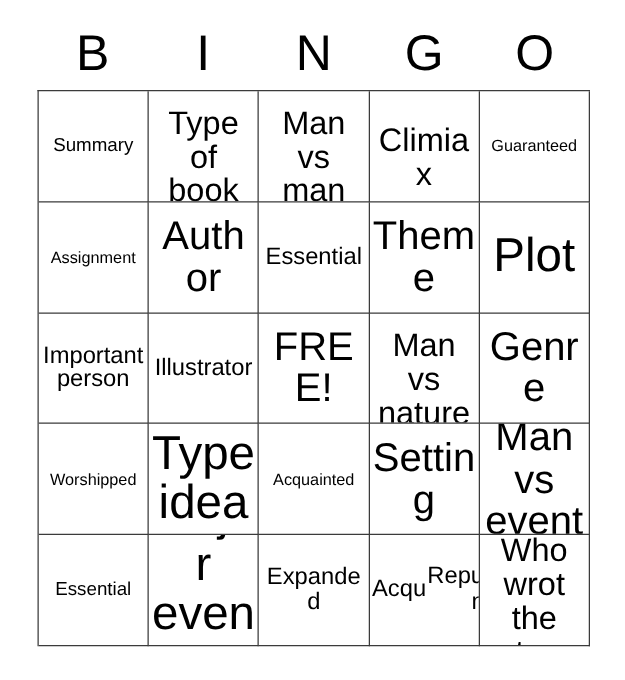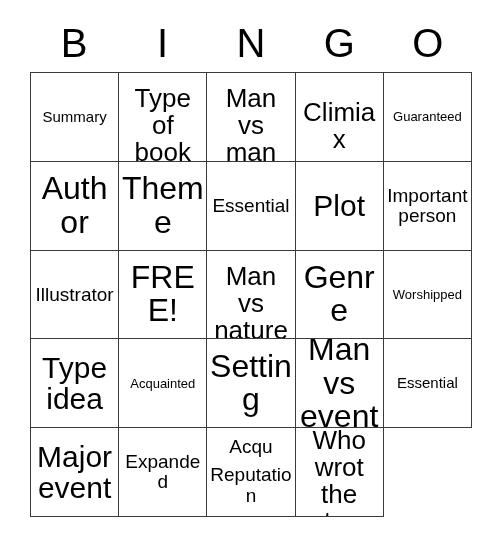--- a/index.html
+++ b/index.html
@@ -76,25 +76,25 @@
     word-wrap: break-word;
     white-space: pre-line;
   }
 
   
   .fs-xs   { font-size: 13px; }
   .fs-sm   { font-size: 15px; text-align: center; }
   .fs-md   { font-size: 19px; }
   .fs-xl   { font-size: 26px; margin-top: 18px; }
   .fs-xxl  { font-size: 32px; }
-  .fs-huge { font-size: 30px; }
+  .fs-huge { font-size: 38px; }
 
   
   .cell.split {
-    flex-direction: column;
+    flex-direction: row;
     justify-content: space-evenly;
     align-items: center;
   }
   .cell.split .cell-text { line-height: 1.1; }
 </style>
 </head>
 <body>
 
 <div class="card">
 
@@ -118,27 +118,30 @@
       <span class="cell-text fs-xl">Man vs man</span>
     </div>
     <div class="cell">
       <span class="cell-text fs-xl">Climiax</span>
     </div>
     <div class="cell">
       <span class="cell-text fs-xs">Guaranteed</span>
     </div>
 
     <div class="cell">
+      <span class="cell-text fs-xs">Assignment</span>
+    </div>
+    <div class="cell">
       <span class="cell-text fs-xxl">Author</span>
     </div>
     <div class="cell">
-      <span class="cell-text fs-xxl">Theme</span>
+      <span class="cell-text fs-md">Essential</span>
     </div>
     <div class="cell">
-      <span class="cell-text fs-md">Essential</span>
+      <span class="cell-text fs-xxl">Theme</span>
     </div>
     <div class="cell">
       <span class="cell-text fs-huge">Plot</span>
     </div>
 
     <div class="cell">
       <span class="cell-text fs-md">Important person</span>
     </div>
     <div class="cell">
       <span class="cell-text fs-md">Illustrator</span>

